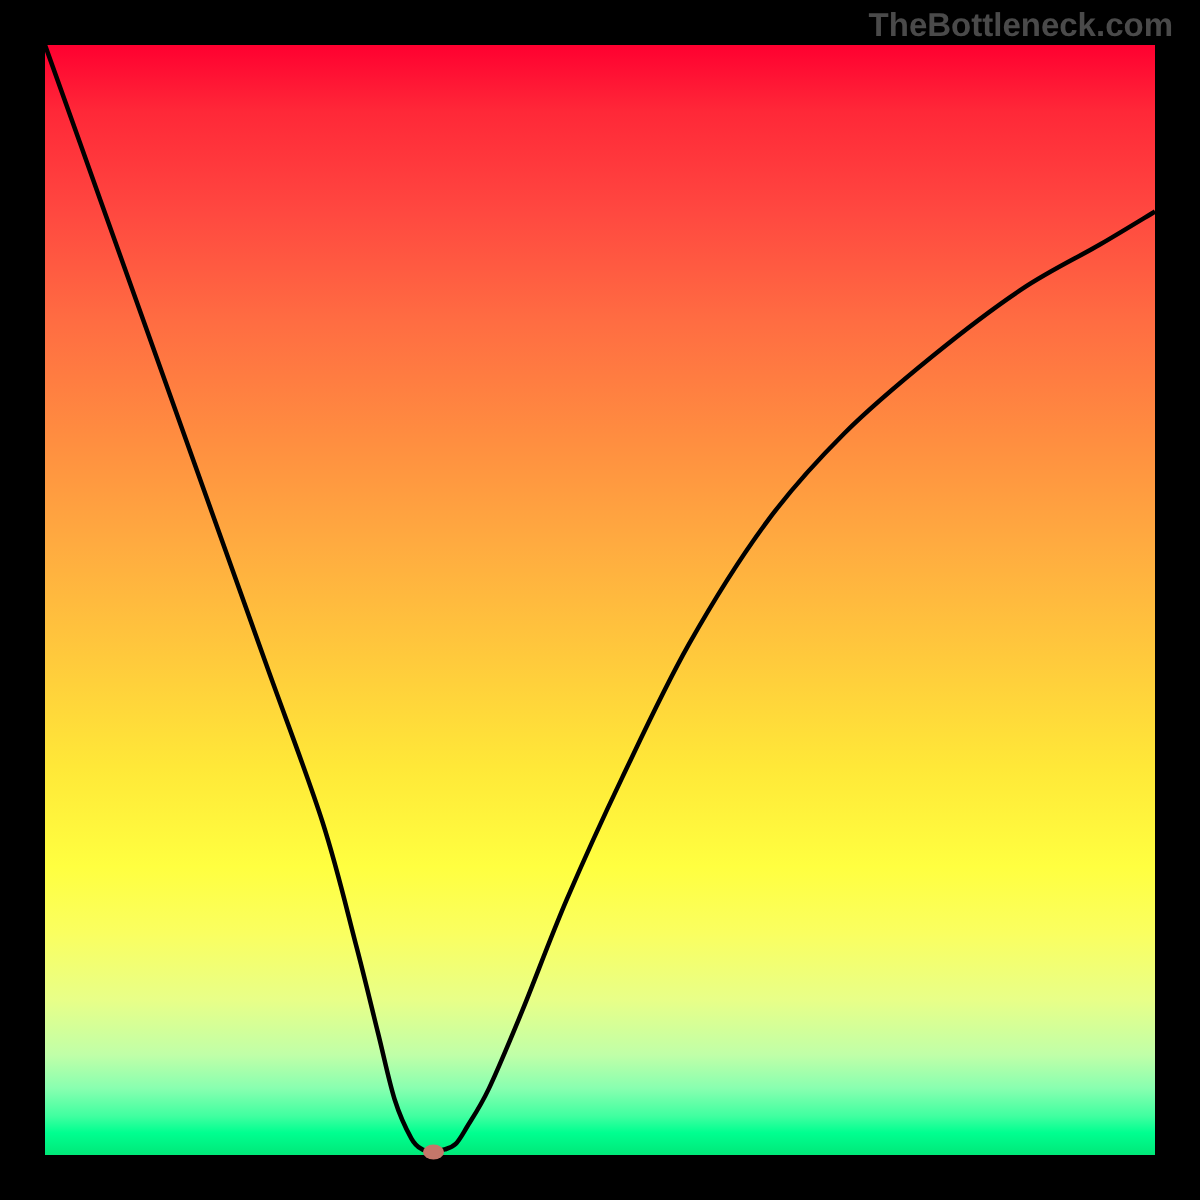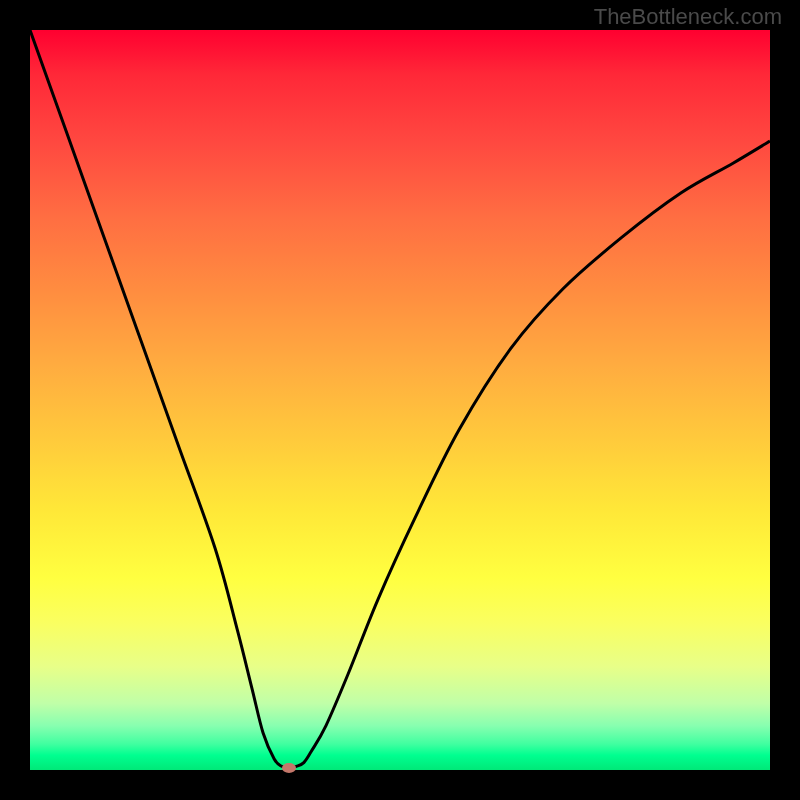--- a/index.html
+++ b/index.html
@@ -10,21 +10,21 @@
     position: relative;
     font-family: Arial, sans-serif;
     overflow: hidden;
   }
   .watermark {
     position: absolute;
     top: 4px;
     right: 18px;
     color: #4a4a4a;
     font-size: 22px;
-    font-weight: 400;
+    font-weight: 700;
     z-index: 10;
     font-family: Arial, sans-serif;
   }
   .plot-area {
     position: absolute;
     left: 30px;
     top: 30px;
     width: 740px;
     height: 740px;
   }

